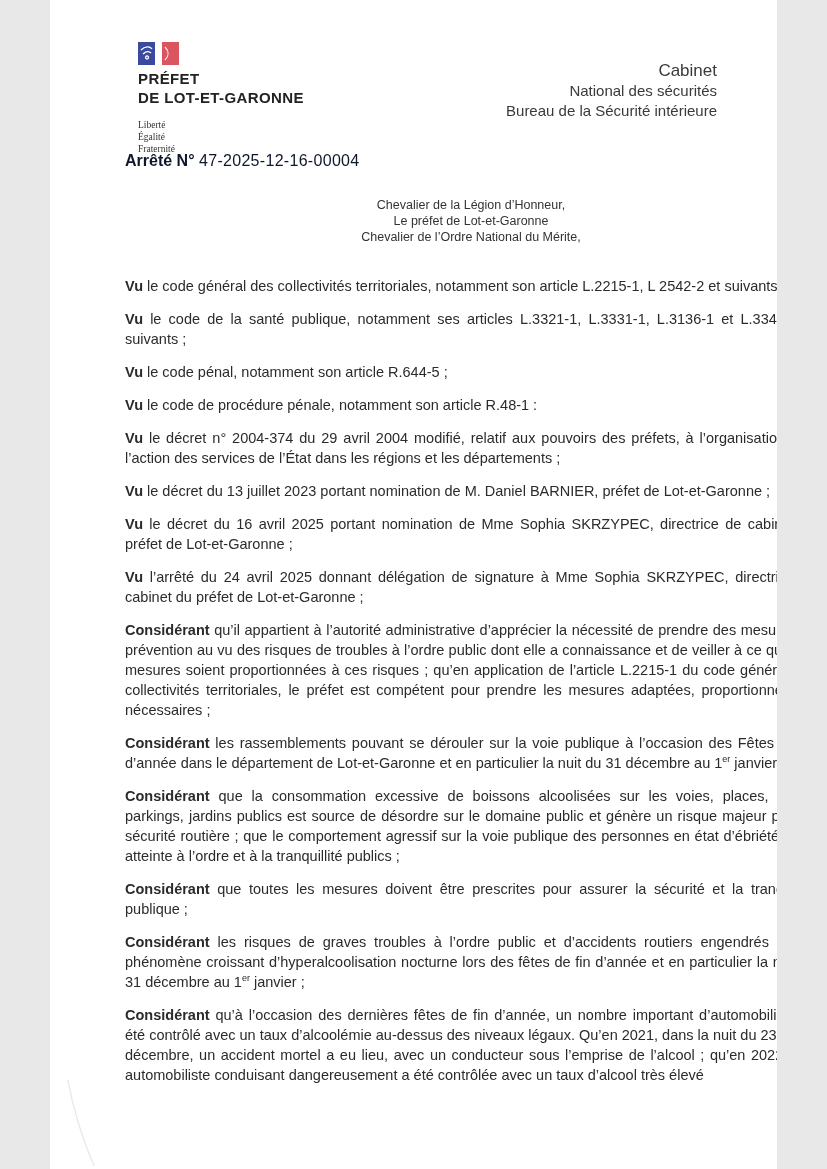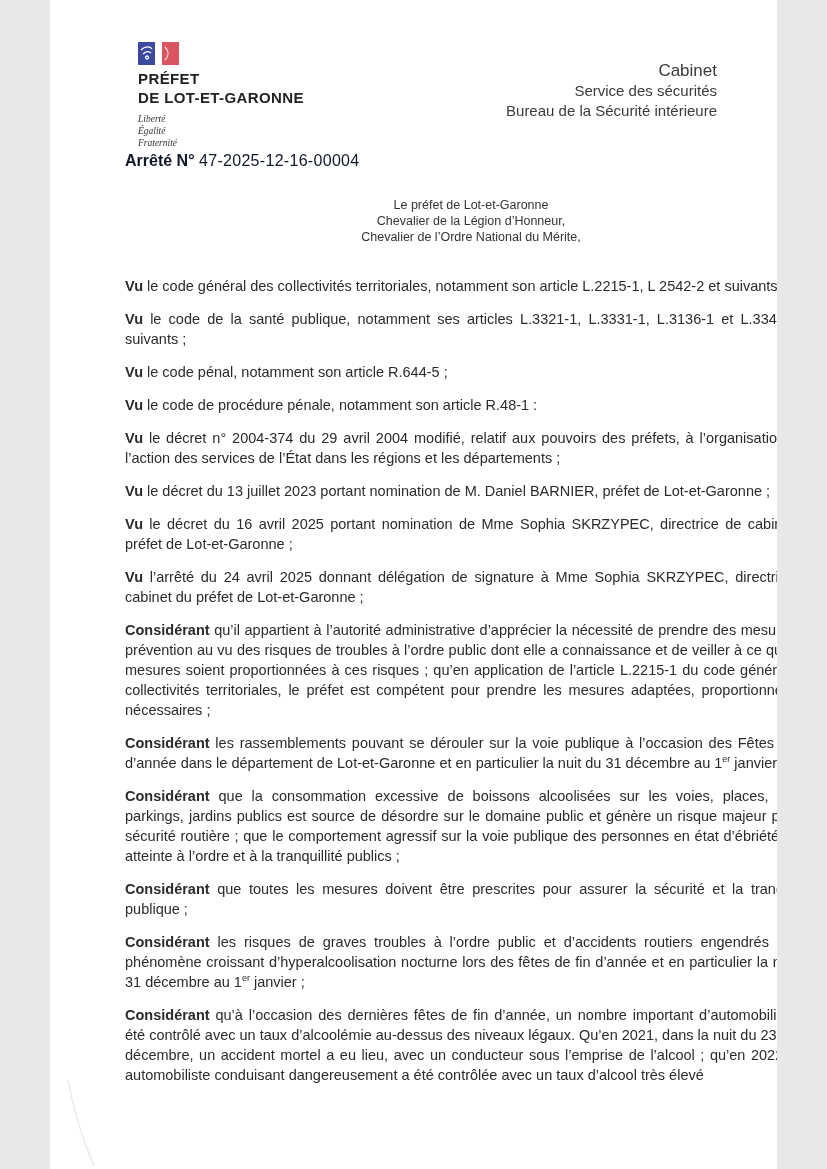--- a/index.html
+++ b/index.html
@@ -9,21 +9,21 @@
     margin:0 auto;
     background:#ffffff;
     font-family:"Liberation Sans", sans-serif;
     color:#2b2b2b;
     overflow:hidden;
   }
   
   .logo-block { position:absolute; left:88px; top:42px; width:260px; }
   .flag { display:block; margin-bottom:4px; }
   .ministry { font-weight:bold; font-size:15px; line-height:19px; letter-spacing:0.4px; color:#222; }
-  .motto { margin-top:6px; font-family:"Liberation Serif", serif; font-style:italic; font-size:9.5px; line-height:12px; color:#333; }
+  .motto { margin-top:12px; font-family:"Liberation Serif", serif; font-size:9.5px; line-height:12px; color:#333; }
   .service-block { position:absolute; right:60px; top:60px; text-align:right; color:#3a3a3a; }
   .service-line1 { font-size:17px; line-height:21px; }
   .service-line2, .service-line3 { font-size:15px; line-height:20px; }
 
   
   .content { position:absolute; left:75px; top:152px; width:692px; }
   .title-line { text-align:left; font-size:16px; color:#0f172a; }
   .title-label { font-weight:bold; }
   .title-number { font-weight:normal; letter-spacing:0.3px; }
   .subtitle { text-align:center; font-size:14.5px; line-height:20px; margin-top:6px; color:#2b2b2b; }
@@ -57,32 +57,32 @@
     <div class="ministry">DE LOT-ET-GARONNE</div>
     <div class="motto">
       <div>Liberté</div>
       <div>Égalité</div>
       <div>Fraternité</div>
     </div>
   </div>
 
   <div class="service-block">
     <div class="service-line1">Cabinet</div>
-    <div class="service-line2">Service des sécurités</div>
+    <div class="service-line2">National des sécurités</div>
     <div class="service-line3">Bureau de la Sécurité intérieure</div>
   </div>
 
   <div class="content">
     <div class="title-line">
       <span class="title-label">Arrêté N°</span>
       <span class="title-number">47-2025-12-16-00004</span>
     </div>
     <div class="issuer">
+      <div>Chevalier de la Légion d’Honneur,</div>
       <div>Le préfet de Lot-et-Garonne</div>
-      <div>Chevalier de la Légion d’Honneur,</div>
       <div>Chevalier de l’Ordre National du Mérite,</div>
     </div>
     <div class="body-paragraphs">
         <p><b>Vu</b><span> le code général des collectivités territoriales, notamment son article L.2215-1, L 2542-2 et suivants ;</span></p>
         <p><b>Vu</b><span> le code de la santé publique, notamment ses articles L.3321-1, L.3331-1, L.3136-1 et L.3341-1 et suivants ;</span></p>
         <p><b>Vu</b><span> le code pénal, notamment son article R.644-5 ;</span></p>
         <p><b>Vu</b><span> le code de procédure pénale, notamment son article R.48-1 :</span></p>
         <p><b>Vu</b><span> le décret n° 2004-374 du 29 avril 2004 modifié, relatif aux pouvoirs des préfets, à l’organisation et à l’action des services de l’État dans les régions et les départements ;</span></p>
         <p><b>Vu</b><span> le décret du 13 juillet 2023 portant nomination de M. Daniel BARNIER, préfet de Lot-et-Garonne ;</span></p>
         <p><b>Vu</b><span> le décret du 16 avril 2025 portant nomination de Mme Sophia SKRZYPEC, directrice de cabinet du préfet de Lot-et-Garonne ;</span></p>

